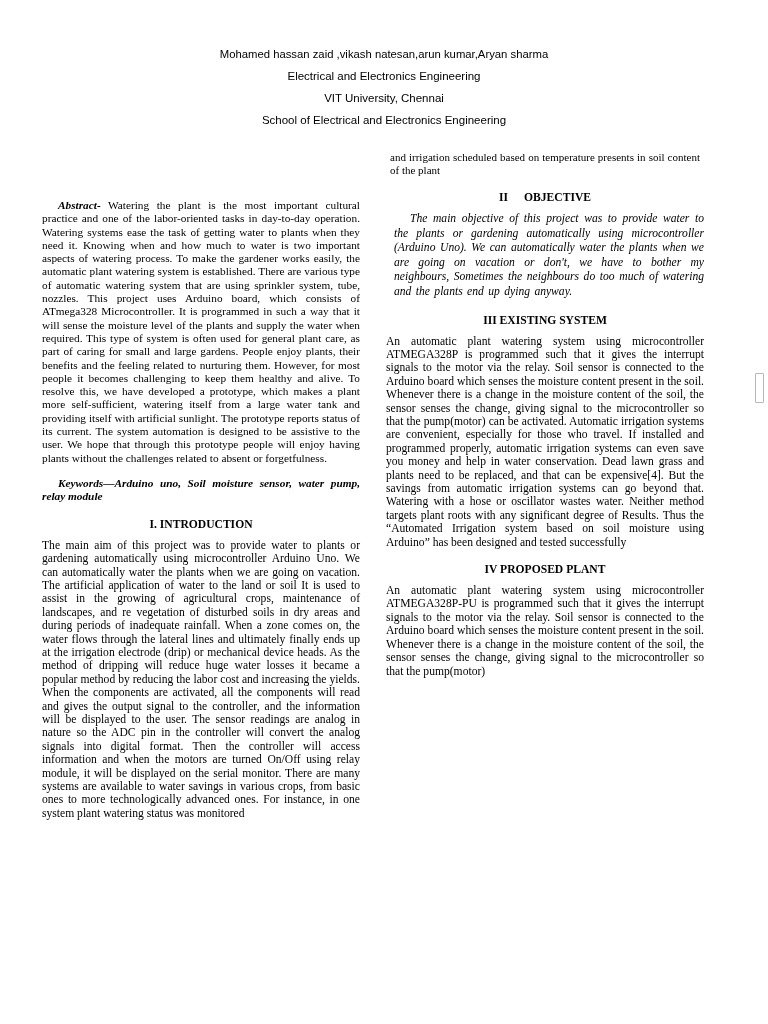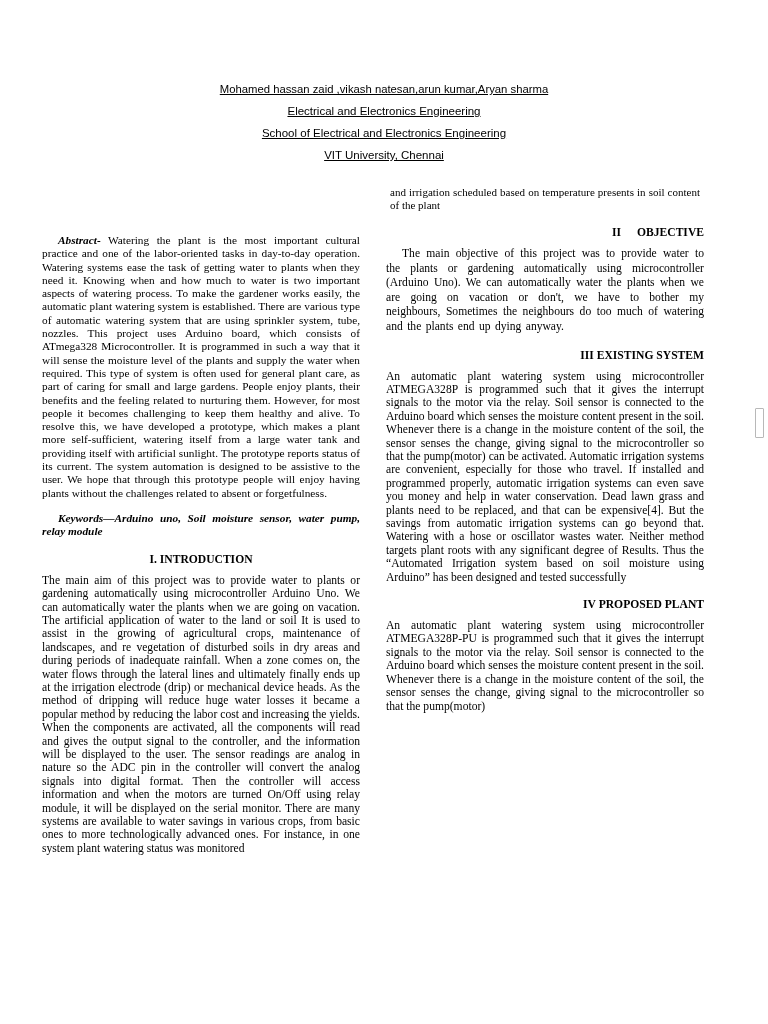--- a/index.html
+++ b/index.html
@@ -25,26 +25,25 @@
   .doc-title {
     text-align: center;
     font-family: "Liberation Serif", serif;
     font-size: 22.5px;
     letter-spacing: 0.4px;
     margin-top: 78px;
     font-weight: normal;
   }
   .authors-block {
     text-align: center;
-    margin-top: 78px;
+    margin-top: 43px;
     font-family: "Liberation Sans", sans-serif;
     font-size: 11.5px;
     line-height: 22px;
     color: #000;
-    text-decoration: underline;
   }
   .authors-block .line1 {
     font-size: 11.3px;
   }
   .columns {
     position: relative;
     margin-top: 16px;
     display: flex;
     gap: 26px;
   }
@@ -86,21 +85,20 @@
   }
   h2.section {
     text-align: center;
     font-size: 11.6px;
     font-weight: bold;
     margin: 14px 0 8px 0;
     font-variant: small-caps;
   }
   h2.section.caps {
     font-variant: normal;
-    text-align: right;
   }
   .sec-num-sp {
     display: inline-block;
     width: 16px;
   }
   .right-top-text {
     font-size: 11px;
     line-height: 13px;
     text-align: justify;
     margin: 4px;
@@ -113,35 +111,36 @@
     height: 28px;
     background: #ffffff;
     border: 1px solid #b8b8b8;
     border-radius: 1px;
   }
   .obj-para {
     font-size: 11.6px;
     line-height: 14.6px;
     text-align: justify;
     text-indent: 16px;
-    margin: 0 0 10px 0;
+    margin: 0 0 10px 8px;
     word-spacing: 1.5px;
+    font-style: italic;
   }
 </style>
 </head>
 <body>
 
 <div class="page">
 
 
   <div class="authors-block">
     <div class="line1">Mohamed hassan zaid ,vikash natesan,arun kumar,Aryan sharma</div>
     <div>Electrical and Electronics Engineering</div>
+    <div>VIT University, Chennai</div>
     <div>School of Electrical and Electronics Engineering</div>
-    <div>VIT University, Chennai</div>
   </div>
 
   <div class="columns">
 
     <div class="col col-left">
 
       <p class="abstract-p"><b><i><span>Abstract-</span></i></b><span> Watering the plant is the most important cultural practice and one of the labor-oriented tasks in day-to-day operation. Watering systems ease the task of getting water to plants when they need it. Knowing when and how much to water is two important aspects of watering process. To make the gardener works easily, the automatic plant watering system is established. There are various type of automatic watering system that are using sprinkler system, tube, nozzles. This project uses Arduino board, which consists of ATmega328 Microcontroller. It is programmed in such a way that it will sense the moisture level of the plants and supply the water when required. This type of system is often used for general plant care, as part of caring for small and large gardens. People enjoy plants, their benefits and the feeling related to nurturing them. However, for most people it becomes challenging to keep them healthy and alive. To resolve this, we have developed a prototype, which makes a plant more self-sufficient, watering itself from a large water tank and providing itself with artificial sunlight. The prototype reports status of its current. The system automation is designed to be assistive to the user. We hope that through this prototype people will enjoy having plants without the challenges related to absent or forgetfulness.</span></p>
 
       <p class="keywords">Keywords—Arduino uno, Soil moisture sensor, water pump, relay module</p>
 

